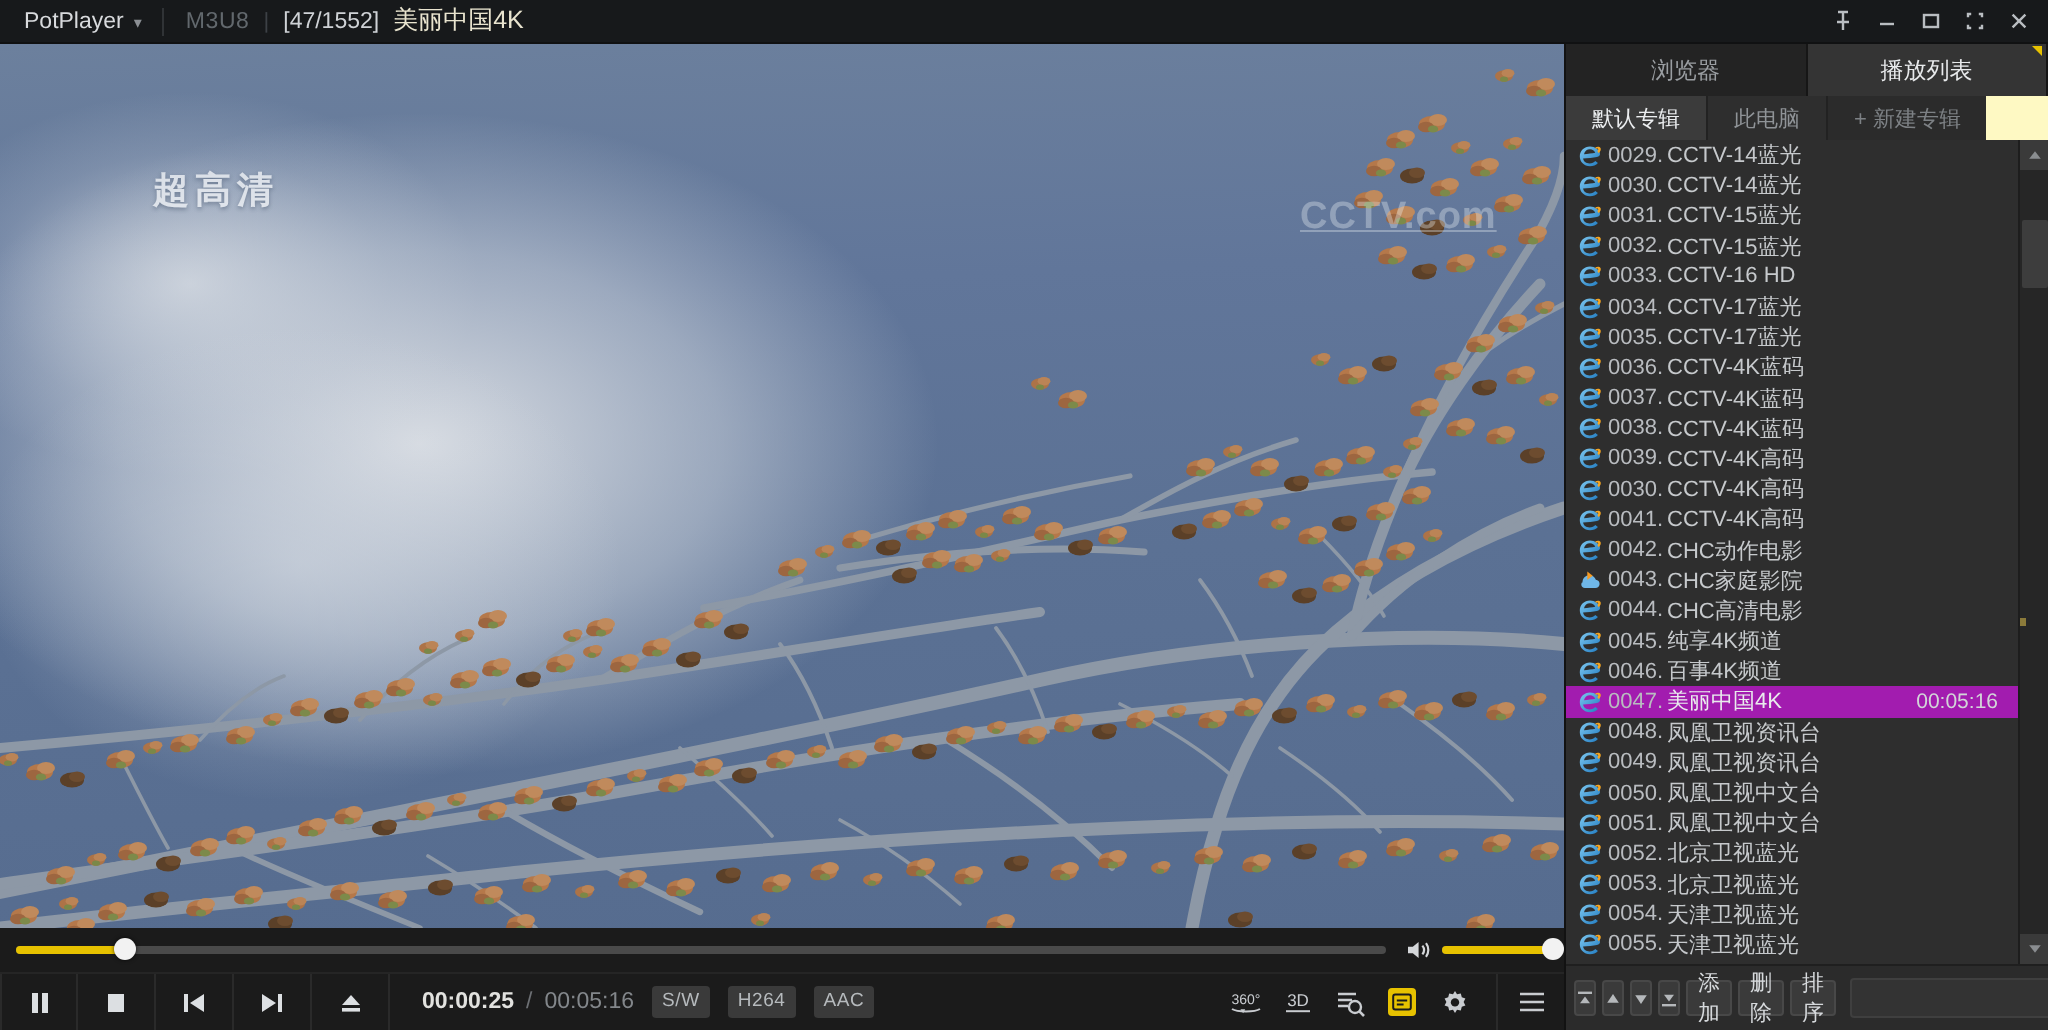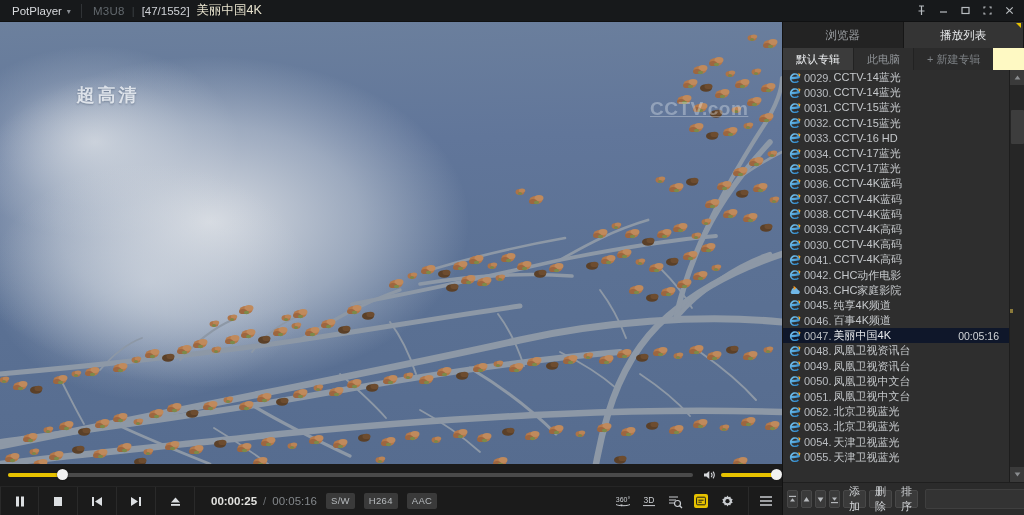--- a/index.html
+++ b/index.html
@@ -165,21 +165,21 @@
     border-right: 1px solid #222; background: #2e2e2e;
   }
   .psub.active { background: #3b3b3b; color: #eceef0; }
   .psub.add { color: #7d8185; background: #2b2b2b; border-right: none; }
   .plist-area { flex: 1; position: relative; background: #2e2e2e; overflow: hidden; display: flex; }
   .plist { flex: 1; position: relative; overflow: hidden; }
   .prow {
     display: flex; align-items: center; height: 15.2px; padding-left: 6px;
     font-size: 11px; color: #c6c9cc; white-space: nowrap;
   }
-  .prow.sel { background: #0f172a; color: #e9ebed; }
+  .prow.sel { background: #a21caf; color: #e9ebed; }
   .prow .ico { width: 15px; display: flex; align-items: center; flex-shrink: 0; }
   .prow .num { color: #b9bcc0; margin-right: 2px; }
   .prow .nm { overflow: hidden; text-overflow: ellipsis; }
   .prow .dur { margin-left: auto; padding-right: 10px; color: #d2d5d8; font-size: 10.5px; }
   .ie { width: 12px; height: 12px; display: block; }
   .pp { width: 12px; height: 12px; display: block; }
 
   
   .pscroll { width: 15px; background: #262626; position: relative; flex-shrink: 0; border-left: 1px solid #1d1d1d; }
   .sb-arrow {
@@ -907,20 +907,36 @@
                 <defs>
                   <linearGradient id="ieg" x1="0" y1="0" x2="1" y2="1">
                     <stop offset="0" stop-color="#7ec8f0"></stop>
                     <stop offset="1" stop-color="#1f7ac0"></stop>
                   </linearGradient>
                 </defs>
                 <path d="M8 1.6c3.4 0 6 2 6.6 4.4.4 1.6-.6 2.3-2 2.6-2.4.5-6.5.9-9.2 1.1.3 2 2 3.3 4.3 3.3 1.7 0 3-.6 3.8-1.6l1.8 1.2C12 14 10.2 14.8 8 14.8 4 14.8 1.2 12 1.2 8.2 1.2 4.4 4.2 1.6 8 1.6zm0 1.9c-2 0-3.6 1.3-4 3.3 2.5-.2 5.6-.6 7.5-1-.6-1.4-1.9-2.3-3.5-2.3z" fill="url(#ieg)"></path>
                 <path d="M11.6 2.2c1.6-.6 2.9-.4 3.4.5.5.9 0 2.2-1.1 3.5l-1-1.4c.5-.7.7-1.2.5-1.5-.2-.3-.8-.3-1.5 0z" fill="#f5a623"></path>
               </svg>
             </span>
+            <span class="num">0044.</span>
+            <span class="nm">CHC高清电影</span>
+          </div>
+          <div class="prow">
+            <span class="ico">
+              <svg class="ie" viewBox="0 0 16 16">
+                <defs>
+                  <linearGradient id="ieg" x1="0" y1="0" x2="1" y2="1">
+                    <stop offset="0" stop-color="#7ec8f0"></stop>
+                    <stop offset="1" stop-color="#1f7ac0"></stop>
+                  </linearGradient>
+                </defs>
+                <path d="M8 1.6c3.4 0 6 2 6.6 4.4.4 1.6-.6 2.3-2 2.6-2.4.5-6.5.9-9.2 1.1.3 2 2 3.3 4.3 3.3 1.7 0 3-.6 3.8-1.6l1.8 1.2C12 14 10.2 14.8 8 14.8 4 14.8 1.2 12 1.2 8.2 1.2 4.4 4.2 1.6 8 1.6zm0 1.9c-2 0-3.6 1.3-4 3.3 2.5-.2 5.6-.6 7.5-1-.6-1.4-1.9-2.3-3.5-2.3z" fill="url(#ieg)"></path>
+                <path d="M11.6 2.2c1.6-.6 2.9-.4 3.4.5.5.9 0 2.2-1.1 3.5l-1-1.4c.5-.7.7-1.2.5-1.5-.2-.3-.8-.3-1.5 0z" fill="#f5a623"></path>
+              </svg>
+            </span>
             <span class="num">0045.</span>
             <span class="nm">纯享4K频道</span>
           </div>
           <div class="prow">
             <span class="ico">
               <svg class="ie" viewBox="0 0 16 16">
                 <defs>
                   <linearGradient id="ieg" x1="0" y1="0" x2="1" y2="1">
                     <stop offset="0" stop-color="#7ec8f0"></stop>
                     <stop offset="1" stop-color="#1f7ac0"></stop>

